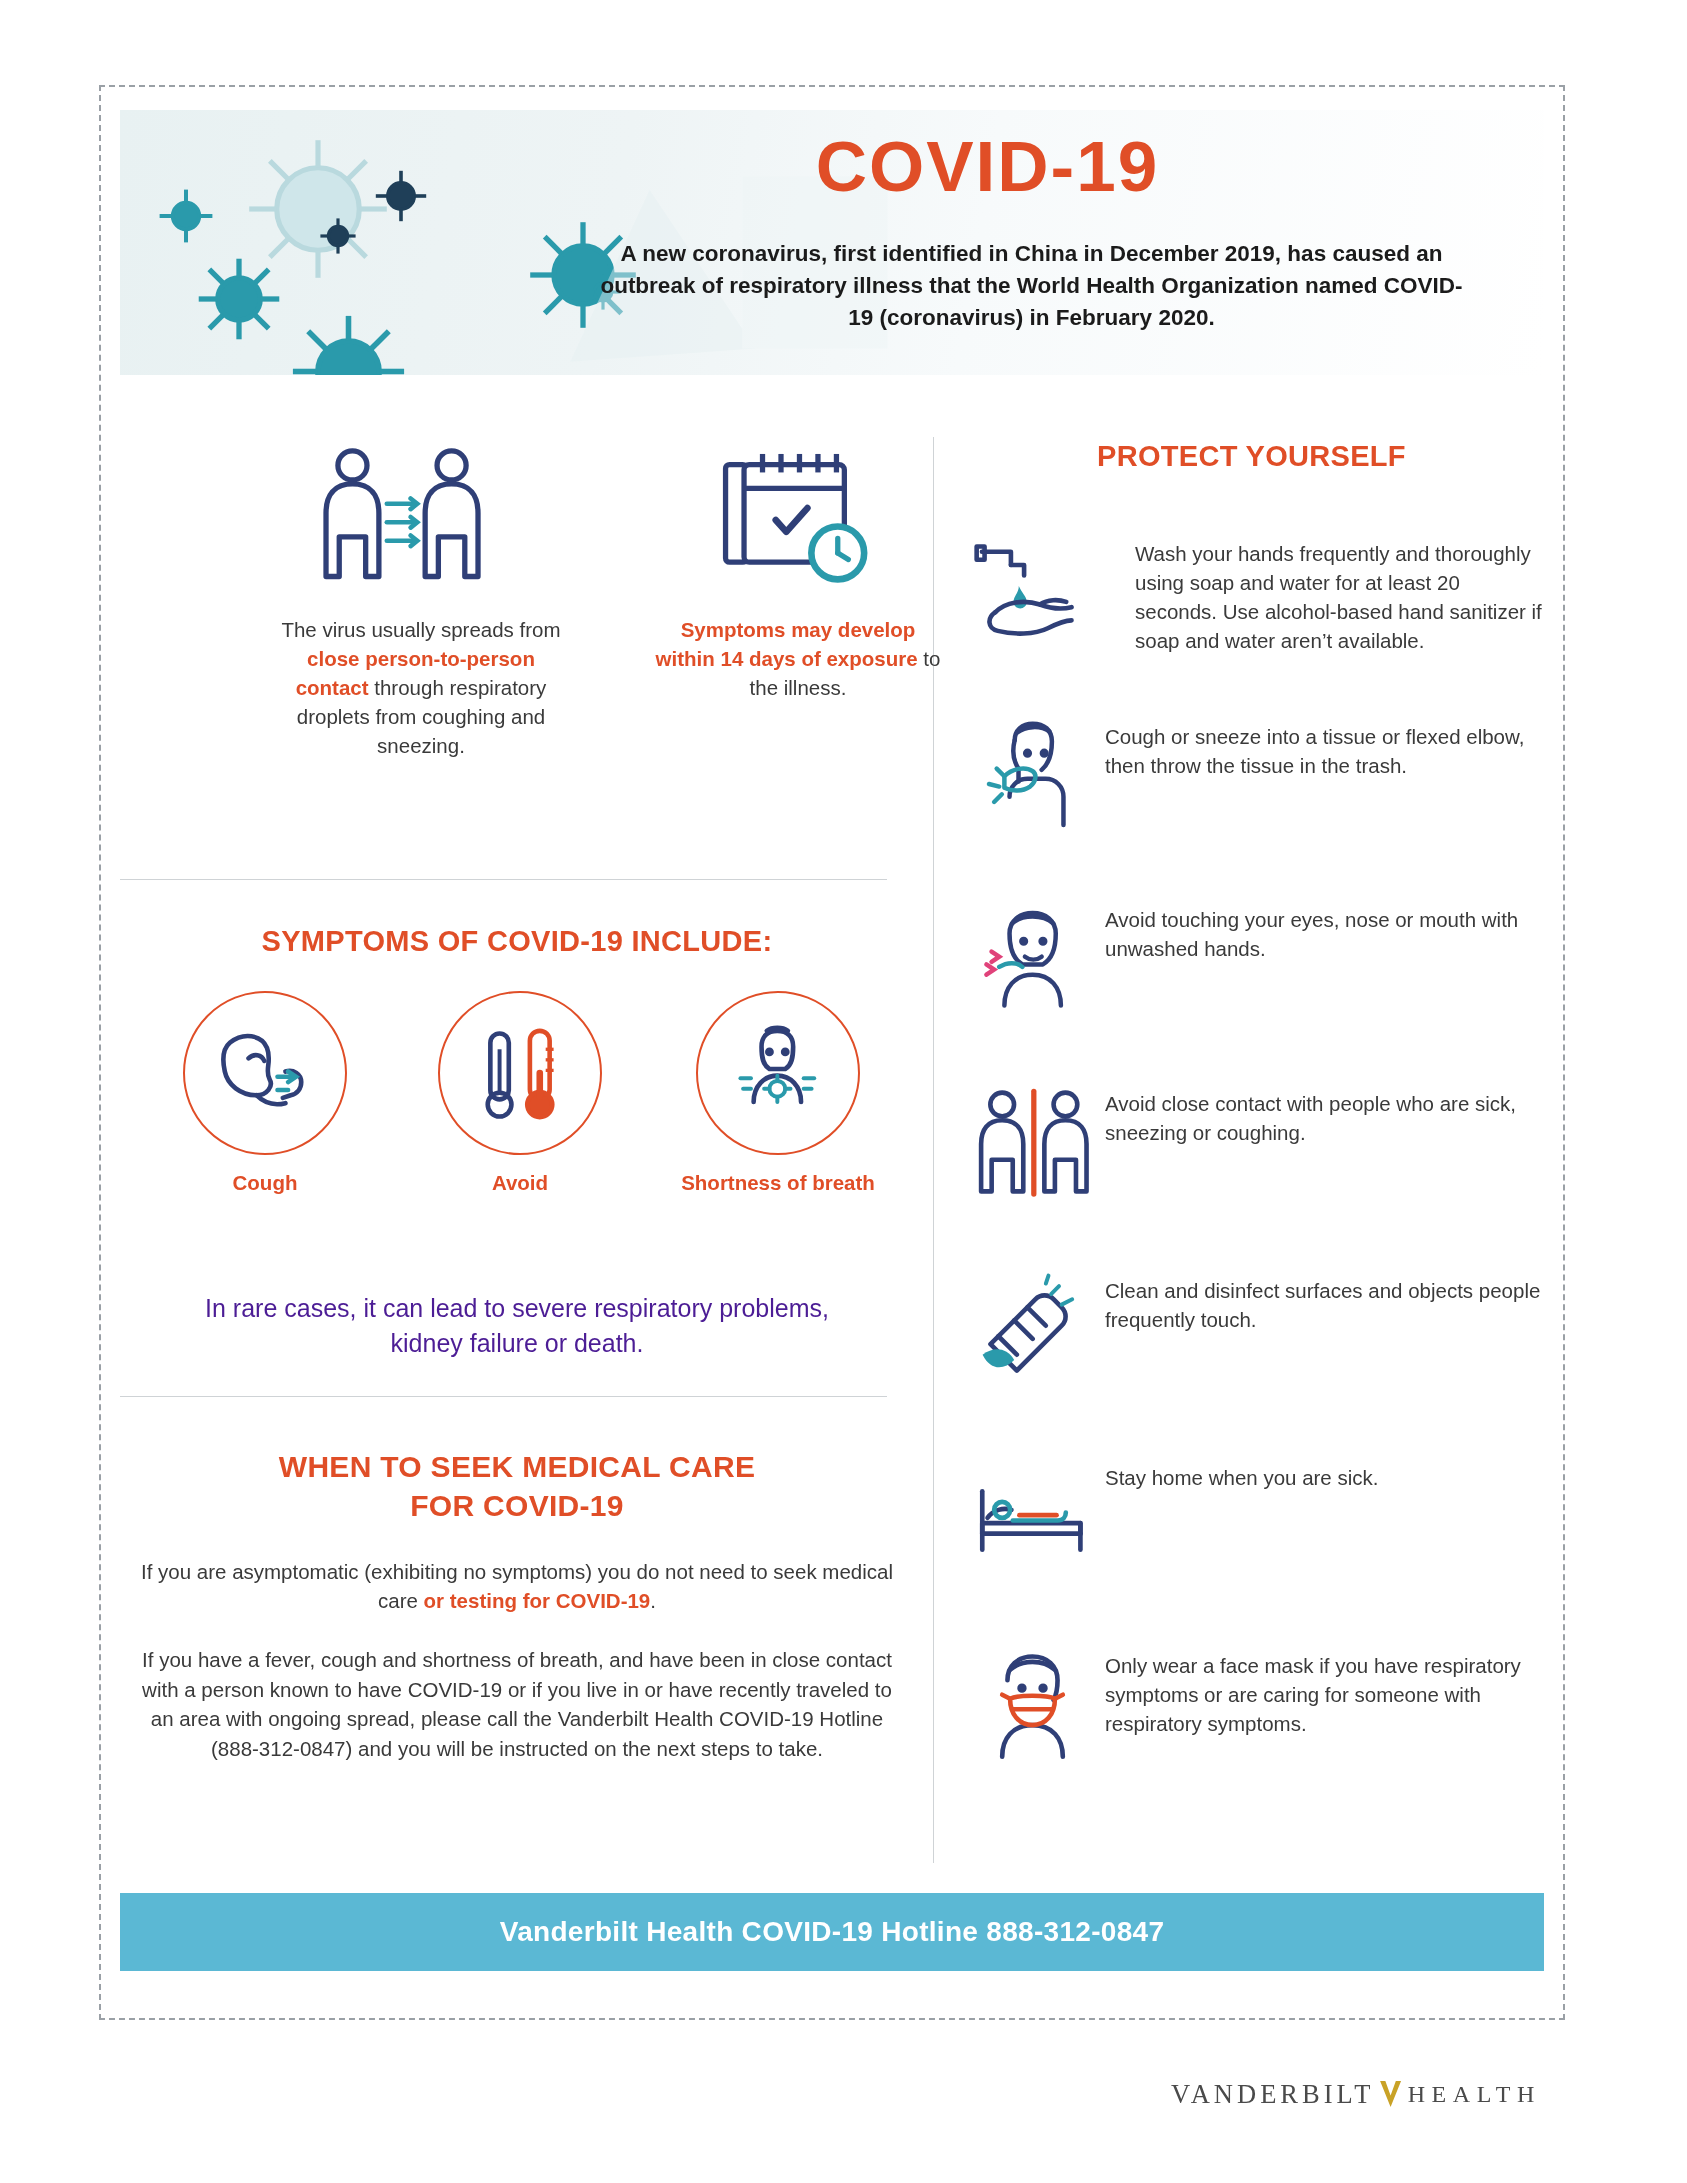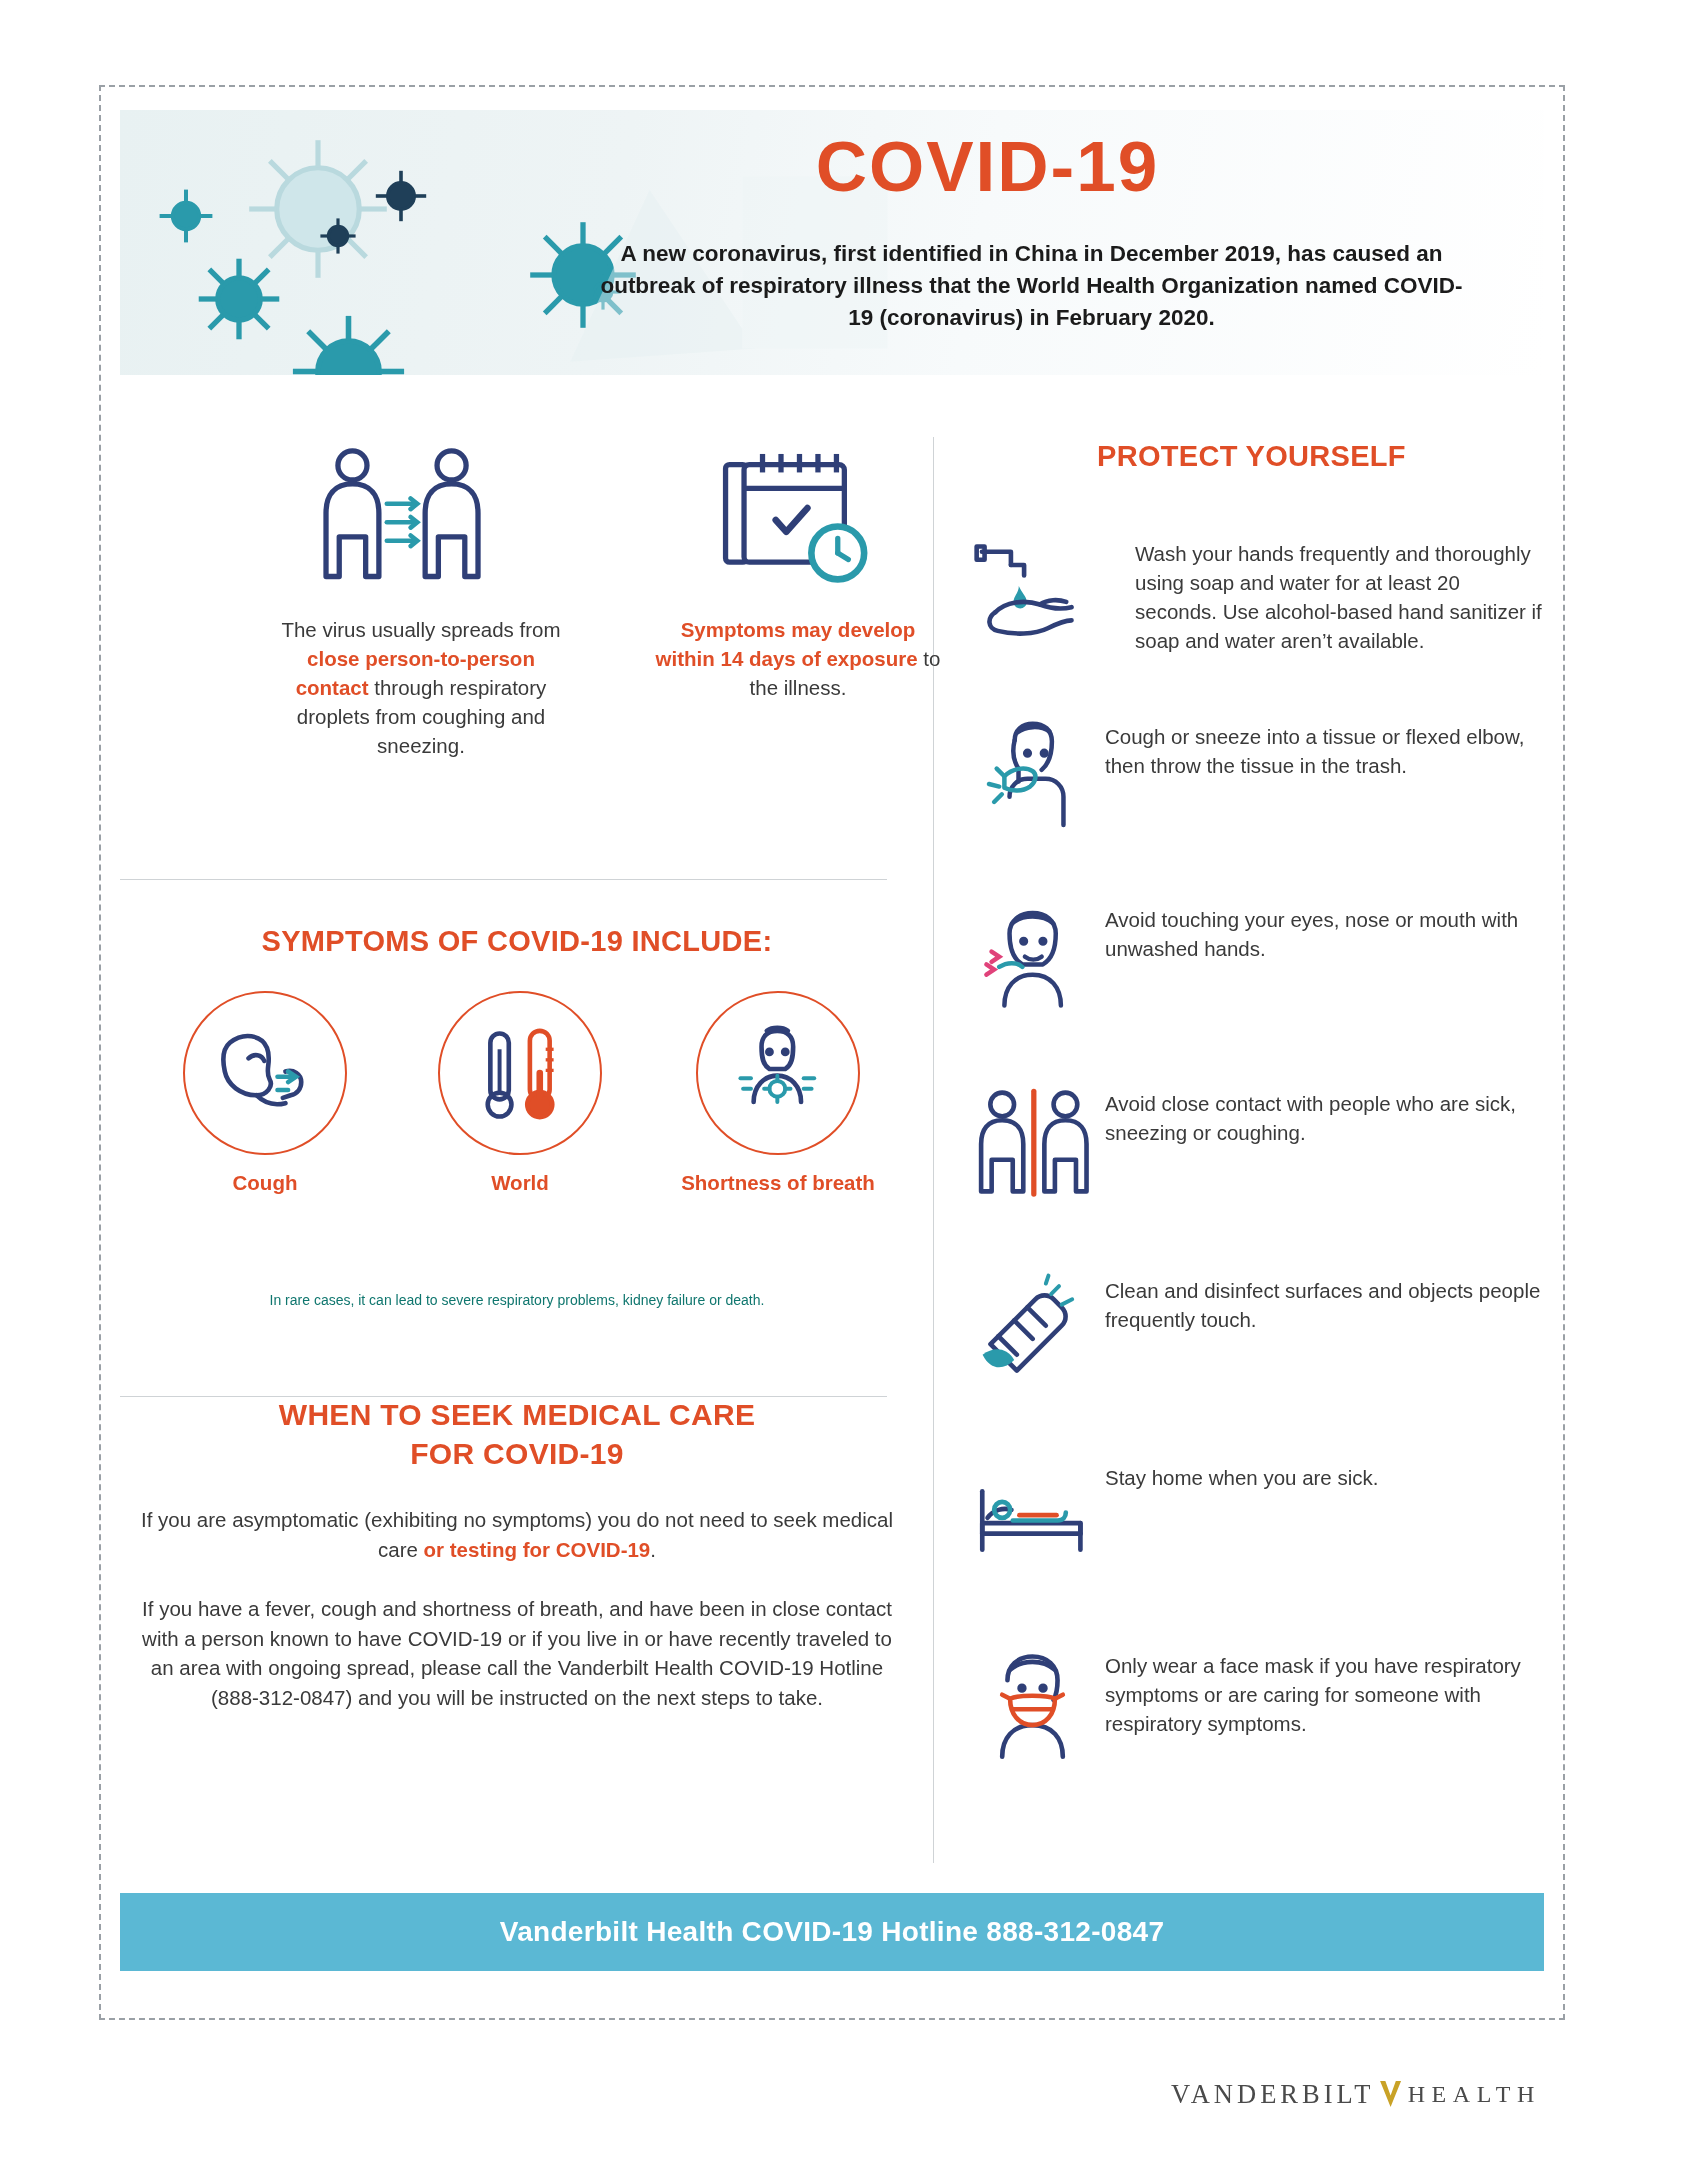--- a/index.html
+++ b/index.html
@@ -94,21 +94,21 @@
     border:2.6px solid #e04e27;
     margin:0 auto;
     display:flex; align-items:center; justify-content:center;
     box-sizing:border-box;
   }
   .sym .lbl {
     margin-top:14.6px;
     color:#e04e27; font-weight:bold; font-size:20.5px; line-height:1.3;
   }
   .center-note {
-    text-align:center; font-size:14px; line-height:1.42; color:#0f766e;
+    text-align:center; font-size:25px; line-height:1.42; color:#4c1d95;
   }
 
   .seek-head {
     text-align:center; color:#e04e27; font-weight:bold;
     font-size:30px; line-height:1.3; letter-spacing:0.3px;
   }
   .seek-p {
     text-align:center; font-size:20.5px; line-height:1.45; color:#3a3a3a;
   }
 
@@ -361,21 +361,21 @@
             <g fill="none" stroke="#e04e27" stroke-width="3.5" stroke-linejoin="round">
               <rect x="50" y="8" width="15" height="52" rx="7.5"></rect>
               <circle cx="57.5" cy="64" r="9.5" fill="#e04e27"></circle>
               <line x1="57.5" y1="40" x2="57.5" y2="58" stroke-width="5" stroke-linecap="round"></line>
               <line x1="62" y1="22" x2="68" y2="22" stroke-width="2.5"></line>
               <line x1="62" y1="30" x2="68" y2="30" stroke-width="2.5"></line>
               <line x1="62" y1="38" x2="68" y2="38" stroke-width="2.5"></line>
             </g>
           </svg>
         </div>
-        <div class="lbl">World</div>
+        <div class="lbl">Avoid</div>
       </div>
 
       <div class="sym" style="left:559px; top:26.5px;">
         <div class="circle">
           <svg width="112" height="106" viewBox="0 0 85 80">
             <g fill="none" stroke="#2f3f77" stroke-width="3.5" stroke-linecap="round" stroke-linejoin="round">
               <path d="M30,20 c0,-8 5,-12 12,-12 c7,0 12,4 12,12 c0,8 -1,14 -6,17 h-12 c-5,-3 -6,-9 -6,-17z"></path>
               <path d="M34,8 c4,-3 12,-3 16,0"></path>
               <path d="M24,62 c0,-12 8,-20 18,-20 c10,0 18,8 18,20"></path>
               <circle cx="36" cy="24" r="1.6" fill="#2f3f77"></circle>

